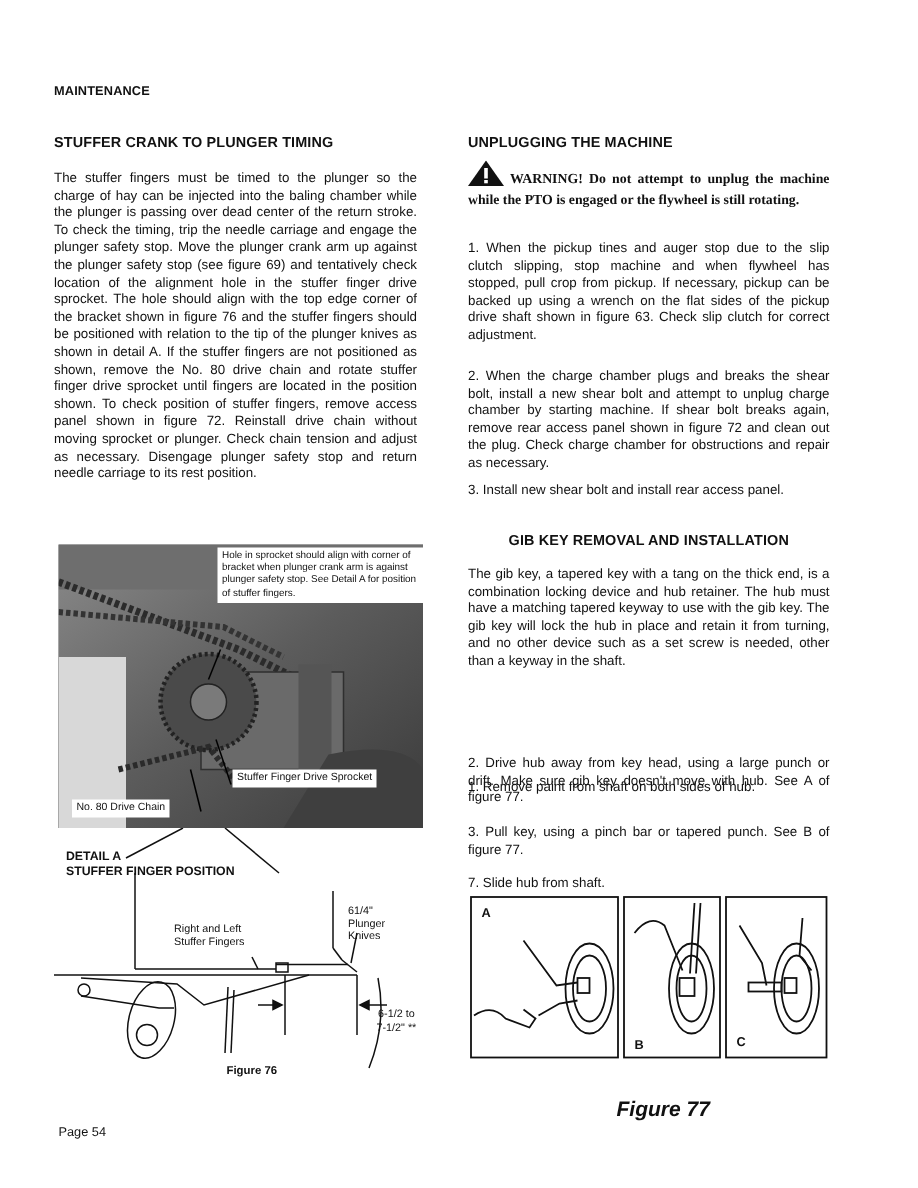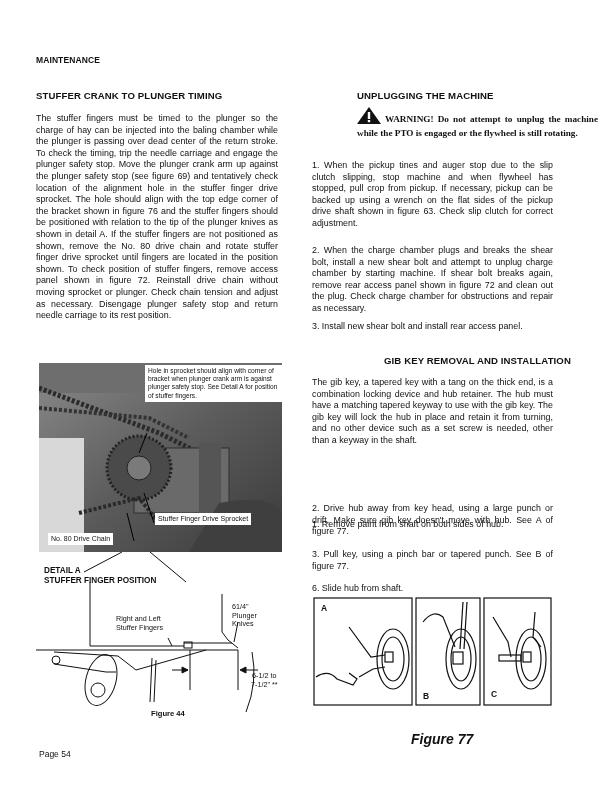--- a/index.html
+++ b/index.html
@@ -3,21 +3,21 @@
 <meta charset="utf-8">
 <style>
   html, body { margin: 0; padding: 0; background: #ffffff; }
   body { width: 612px; height: 792px; position: relative; overflow: hidden;
          font-family: "Liberation Sans", sans-serif; color: #111; }
   .abs { position: absolute; }
   .section-header { left: 36px; top: 55px; font-size: 8.5px; font-weight: bold; letter-spacing: 0.1px; }
   .h2 { font-size: 9.6px; font-weight: bold; letter-spacing: 0.1px; }
   .body-text { font-size: 8.9px; line-height: 11.6px; text-align: justify; }
   .col-left { left: 36px; width: 242px; }
-  .col-right { left: 312px; width: 241px; margin-left: 45px; }
+  .col-right { left: 312px; width: 241px; }
   .para { margin: 0; }
   .warning { font-weight: bold; font-size: 9.2px; line-height: 12px; text-align: justify; }
   .warn-icon { display: inline-block; vertical-align: -2px; margin-right: 4px; }
   .photo { left: 39px; top: 363px; width: 243px; height: 189px; background: #5a5a5a; overflow: hidden; }
   .callout { background: #fff; font-size: 6.6px; line-height: 8.2px; padding: 2px 3px; position: absolute; }
   .fig-caption { font-size: 7.6px; font-weight: bold; }
   .dim-label { font-size: 7.2px; line-height: 8.6px; }
   .page-num { left: 39px; top: 749px; font-size: 8.5px; }
 </style>
 </head>
@@ -98,41 +98,41 @@
 </div>
 <div class="abs dim-label" style="left:232px; top:603px;">
   <div>61/4"</div>
   <div>Plunger</div>
   <div>Knives</div>
 </div>
 <div class="abs dim-label" style="left:251px; top:672px;text-align:center;">
   <div>6-1/2 to</div>
   <div>7-1/2" **</div>
 </div>
-<div class="abs fig-caption" style="left:151px; top:709px;">Figure 44</div>
+<div class="abs fig-caption" style="left:151px; top:709px;">Figure 76</div>
 
 <div class="abs h2 col-right" style="top:90px;">UNPLUGGING THE MACHINE</div>
 <div class="abs col-right warning" style="top:107px;font-family:Liberation Serif, serif;">
   <span class="warn-icon">
     <svg width="24" height="17" viewBox="0 0 24 17">
         <polygon points="12,0 24,17 0,17" fill="#111"></polygon>
         <rect x="10.8" y="5" width="2.4" height="7" fill="#fff"></rect>
         <rect x="10.8" y="13" width="2.4" height="2.2" fill="#fff"></rect>
       </svg>
   </span><span>WARNING!  Do not attempt to unplug the machine while the PTO is engaged or the flywheel is still rotating.</span>
 </div>
 <p class="abs body-text col-right para" style="top:160px;">1.  When the pickup tines and auger stop due to the slip clutch slipping, stop machine and when flywheel has stopped, pull crop from pickup.  If necessary, pickup can be backed up using a wrench on the flat sides of the pickup drive shaft shown in figure 63. Check slip clutch for correct adjustment.</p>
 <p class="abs body-text col-right para" style="top:245px;">2.  When the charge chamber plugs and breaks the shear bolt, install a new shear bolt and attempt to unplug charge chamber by starting machine.  If shear bolt breaks again, remove rear access panel shown in figure 72 and clean out the plug.  Check charge chamber for obstructions and repair as necessary.</p>
 <p class="abs body-text col-right para" style="top:321px;">3.  Install new shear bolt and install rear access panel.</p>
 <div class="abs h2 col-right" style="top:355px;text-align:center;">GIB KEY REMOVAL AND INSTALLATION</div>
 <p class="abs body-text col-right para" style="top:377px;">The gib key, a tapered key with a tang on the thick end, is a combination locking device and hub retainer. The hub must have a matching tapered keyway to use with the gib key.  The gib key will lock the hub in place and retain it from turning, and no other device such as a set screw is needed, other than a keyway in the shaft.</p>
 <p class="abs body-text col-right para" style="top:479px;margin-top:40px;">1.  Remove paint from shaft on both sides of hub.</p>
 <p class="abs body-text col-right para" style="top:503px;">2.  Drive hub away from key head, using a large punch or drift.  Make sure gib key doesn't move with hub.  See A of figure 77.</p>
 <p class="abs body-text col-right para" style="top:549px;">3.  Pull key, using a pinch bar or tapered punch.  See B of figure 77.</p>
-<p class="abs body-text col-right para" style="top:583px;">6.  Slide hub from shaft.</p>
+<p class="abs body-text col-right para" style="top:583px;">7.  Slide hub from shaft.</p>
 
 <div class="abs" style="left:313px; top:597px; width:240px; height:110px;">
   <svg width="240" height="110" viewBox="0 0 240 110">
     <g stroke="#111" fill="none" stroke-width="1.2">
       <rect x="1" y="1" width="98" height="107"></rect>
       <rect x="103" y="1" width="64" height="107"></rect>
       <rect x="171" y="1" width="67" height="107"></rect>
 
       <ellipse cx="80" cy="62" rx="16" ry="30"></ellipse>
       <ellipse cx="80" cy="62" rx="11" ry="22"></ellipse>

